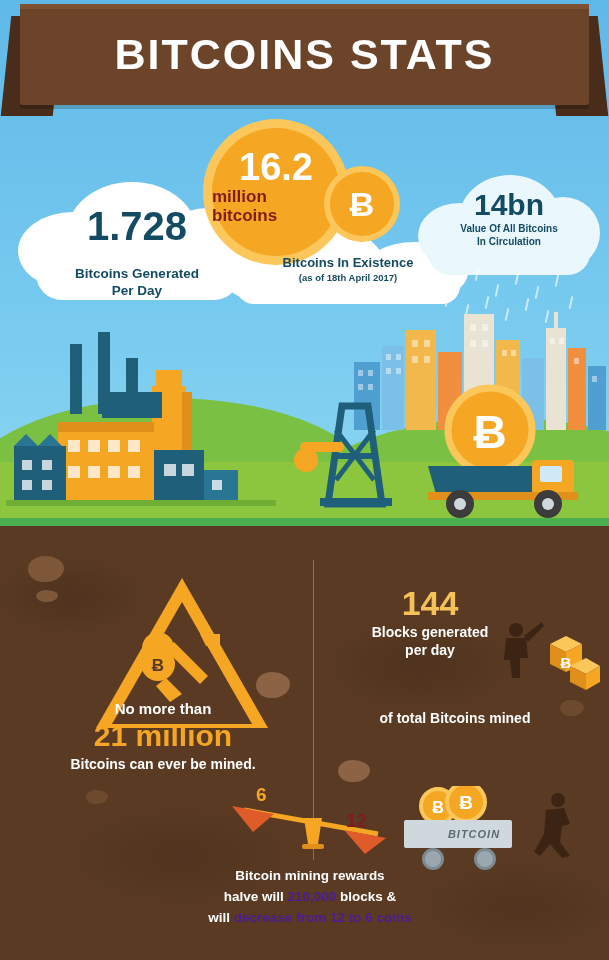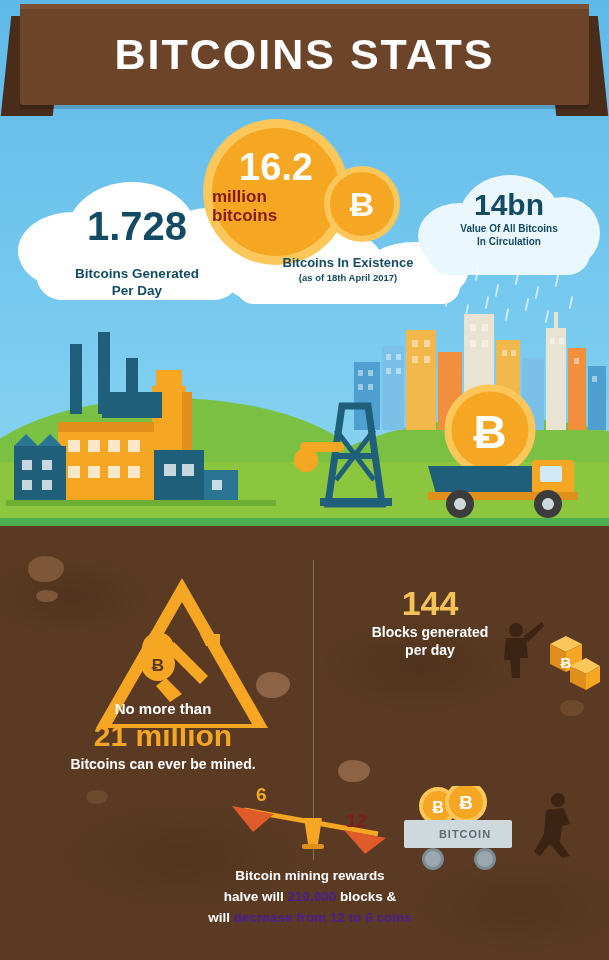--- a/index.html
+++ b/index.html
@@ -115,22 +115,22 @@
   .bottom-cap{position:absolute;left:120px;top:866px;width:380px;text-align:center;z-index:6;line-height:1.55;}
   .bottom-cap div{font-size:13.5px;font-weight:bold;color:#ffffff;}
   .hl{color:#4c1d95;text-align:center;}
 
   .scale{position:absolute;left:228px;top:788px;width:170px;height:70px;z-index:5;}
   .scale .n6{position:absolute;left:28px;top:-4px;color:#f5a623;font-size:19px;font-weight:bold;}
   .scale .n12{position:absolute;left:118px;top:22px;color:#7f1d1d;font-size:19px;font-weight:bold;}
 
   .cart{position:absolute;left:404px;top:786px;width:118px;height:82px;z-index:5;}
   .cart-body{position:absolute;left:0;top:34px;width:108px;height:28px;background:#cfd8dc;border-radius:2px;}
-  .cart-label{position:absolute;left:7px;top:34px;width:108px;height:28px;display:flex;align-items:center;justify-content:center;
-              font-size:11px;font-weight:bold;color:#5d6b74;letter-spacing:1px;}
+  .cart-label{position:absolute;left:16px;top:34px;width:108px;height:28px;display:flex;align-items:center;justify-content:center;
+              font-size:11px;font-weight:bold;color:#5d6b74;letter-spacing:1px;font-style:italic;}
   .wheel{position:absolute;top:62px;width:16px;height:16px;border-radius:50%;background:#9aa7ae;border:3px solid #7d8a92;}
 </style>
 </head>
 <body>
 
 <div id="poster">
 
   <div class="sky"></div>
 
   <div class="hill-back"></div>
@@ -345,20 +345,21 @@
     <polygon points="64,36 50,44 50,60 64,52" fill="#f5a623"></polygon>
   </svg>
 
   <div class="r-stat1">
     <div class="big">144</div>
     <div class="sub" style="white-space:pre-line">Blocks generated
 per day</div>
   </div>
 
   <div class="r-stat2">
+    <div class="sub">of total Bitcoins mined</div>
   </div>
 
   <div class="scale">
     <svg viewBox="0 0 170 70" width="170" height="70" style="position:absolute;left:0;top:0">
       <line x1="16" y1="22" x2="150" y2="46" stroke="#f5a623" stroke-width="5"></line>
       <path d="M4 18 L46 26 L25 44 Z" fill="#e05b2a"></path>
       <path d="M116 42 L158 50 L137 66 Z" fill="#e05b2a"></path>
       <path d="M76 30 L94 30 L90 56 L80 56 Z" fill="#f5a623"></path>
       <rect x="74" y="56" width="22" height="5" rx="2" fill="#e08f1a"></rect>
     </svg>

